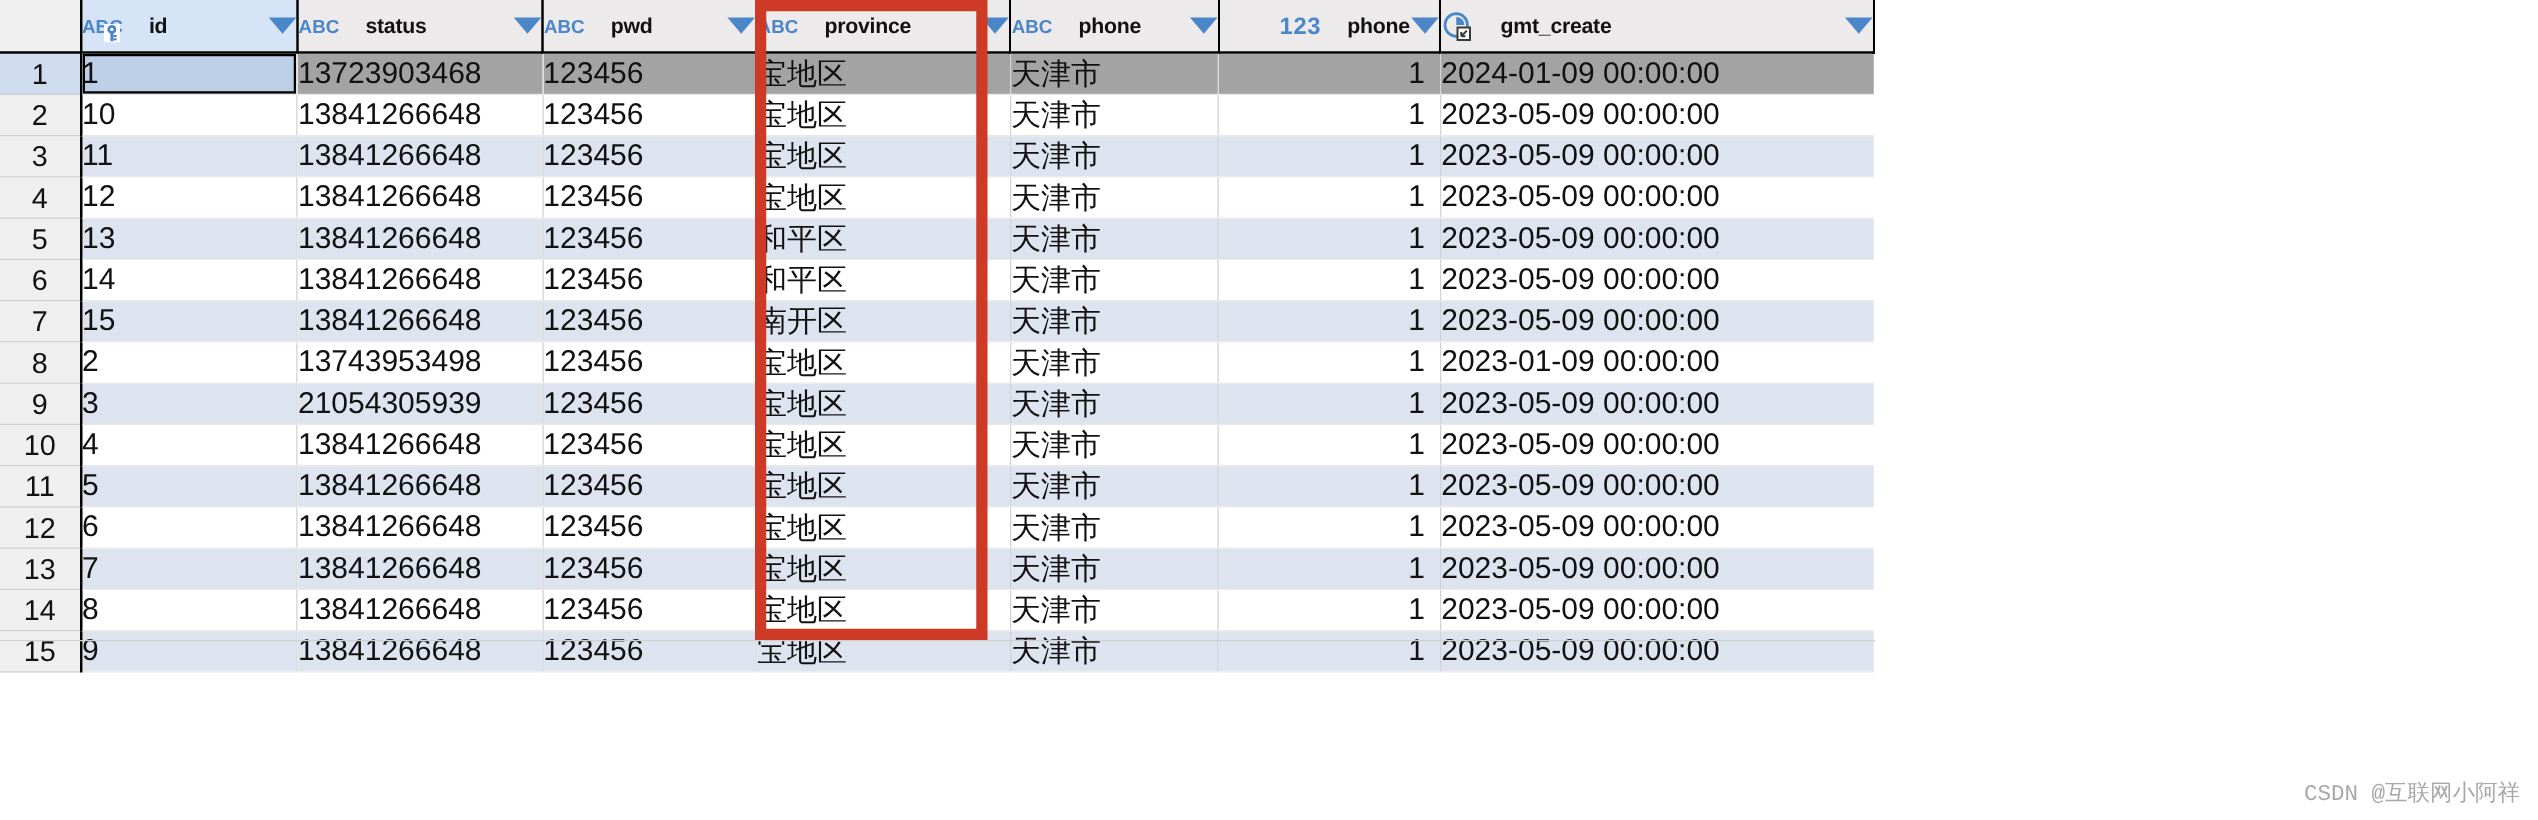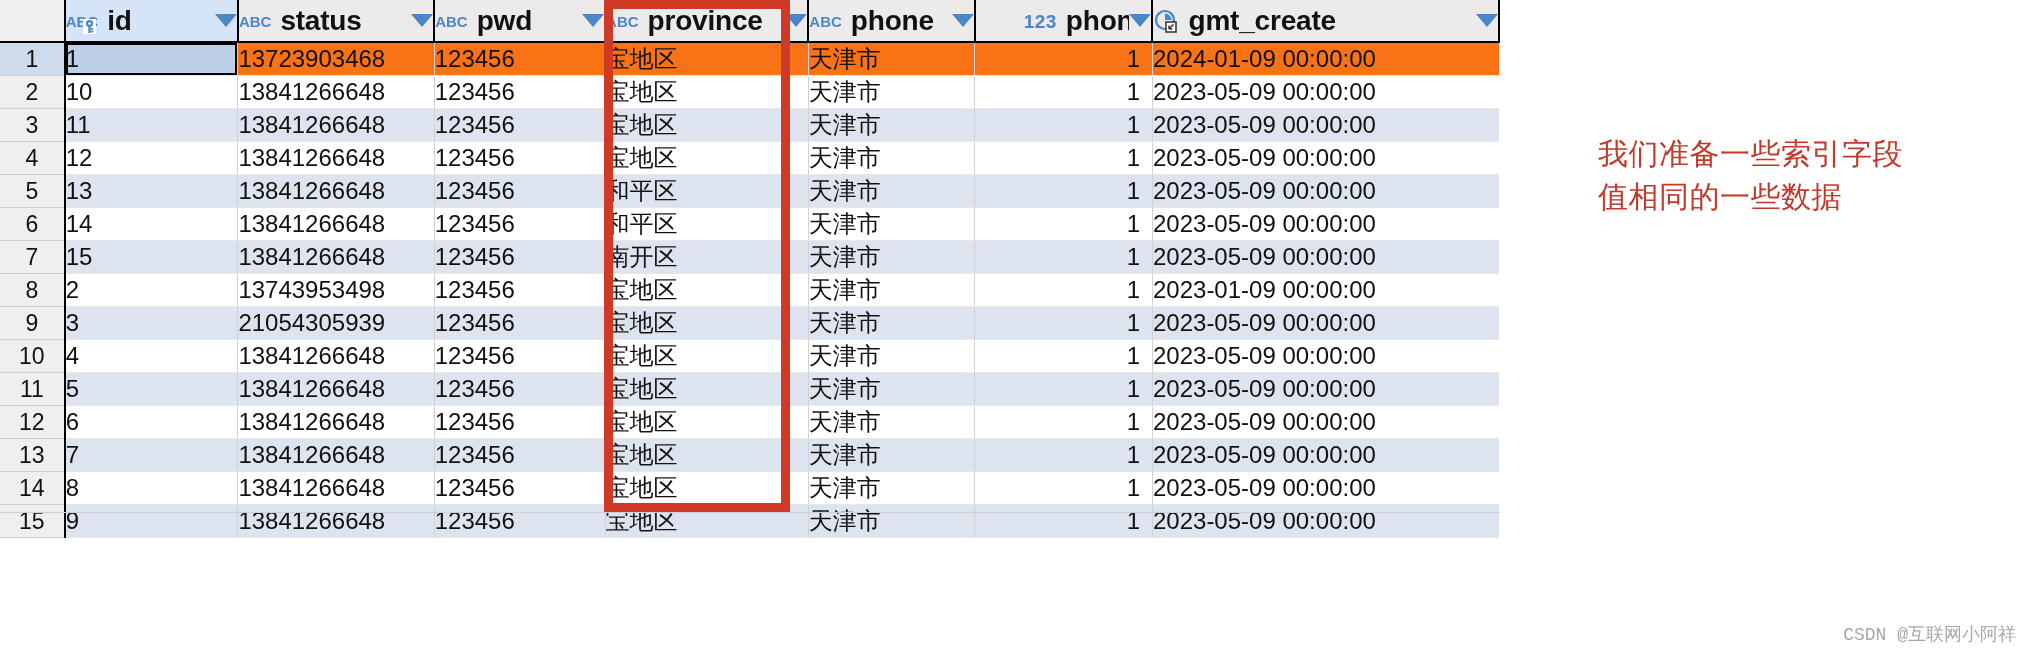--- a/index.html
+++ b/index.html
@@ -33,25 +33,26 @@
     border-right: 2px solid #000;
     border-bottom: 2px solid #000;
     position: relative;
     height: 42px;
     vertical-align: middle;
     padding: 0 8px 0 10px;
   }
   .hdr-cell.active { background: #d6e4f7; }
   .hdr-inner { display: flex; align-items: center; height: 100%; width: 100%; }
   .hdr-label {
-    font-size: 28px;
+    font-size: 17px;
     color: #111;
     white-space: nowrap;
     overflow: hidden;
     letter-spacing: -0.2px;
+    margin-left: 12px;
   }
   .type-icon {
     flex: 0 0 auto;
     margin-right: 9px;
     display: inline-flex;
     align-items: center;
     position: relative;
     top: 1px;
   }
   .type-icon .abc {
@@ -102,21 +103,21 @@
     color: #111;
     border-bottom: 1px solid #e8e8e8;
     white-space: nowrap;
     overflow: hidden;
     padding: 0 10px;
     vertical-align: middle;
   }
   .cell.right { text-align: right; padding-right: 12px; }
   .r-odd  .cell { background: #dde4f0; }
   .r-even .cell { background: #ffffff; }
-  .r-sel  .cell { background: #f97316; }
+  .r-sel  .cell { background: #a3a3a3; }
   .cell.idcell-sel {
     background: #bdd0e8;
     box-shadow: inset 0 0 0 2px #000;
   }
   .sep-left { border-left: 1px solid #d2d2d2; }
 
   
   .red-box {
     position: absolute;
     left: 604px; top: 0px;
@@ -403,17 +404,15 @@
           <td class="cell sep-left right">1</td>
           <td class="cell sep-left">2023-05-09 00:00:00</td>
         </tr>
       </tbody>
   </table>
 
   <div class="grid-bottom-edge"></div>
 
   <div class="red-box"></div>
 
-  <div class="annotation">我们准备一些索引字段
-值相同的一些数据</div>
 
   <div class="watermark">CSDN @互联网小阿祥</div>
 </div>
 
 </body></html>

